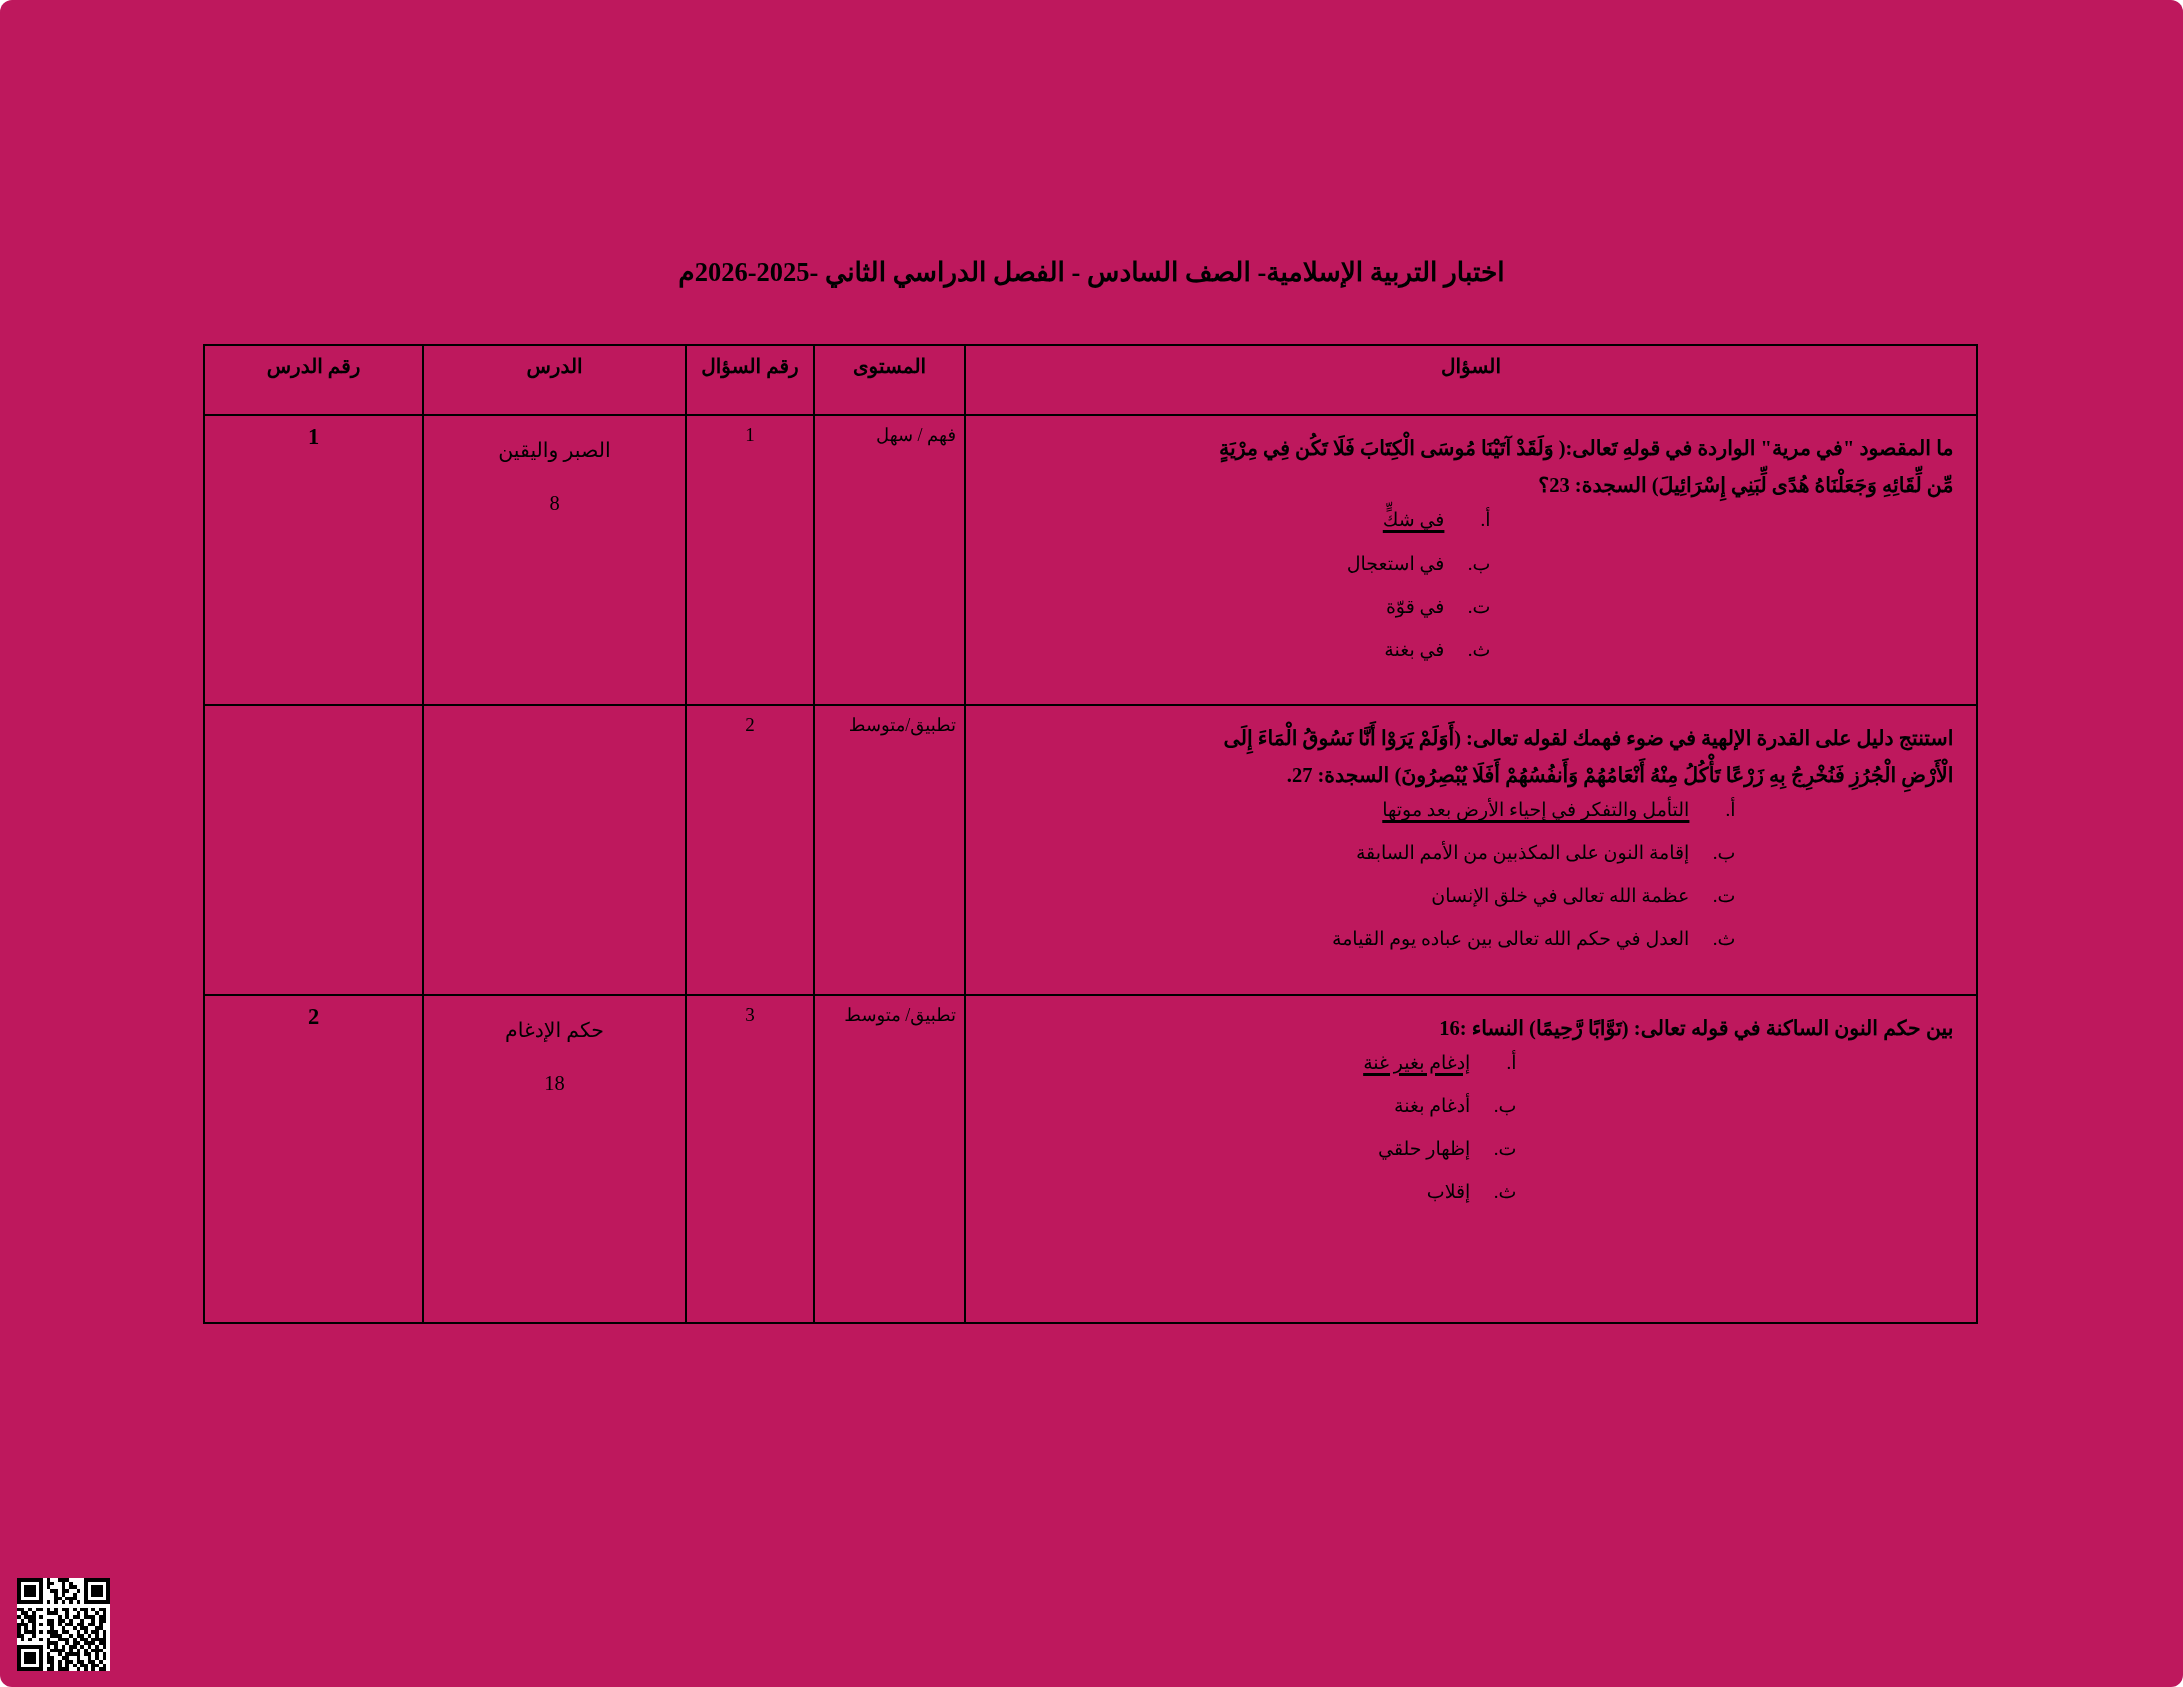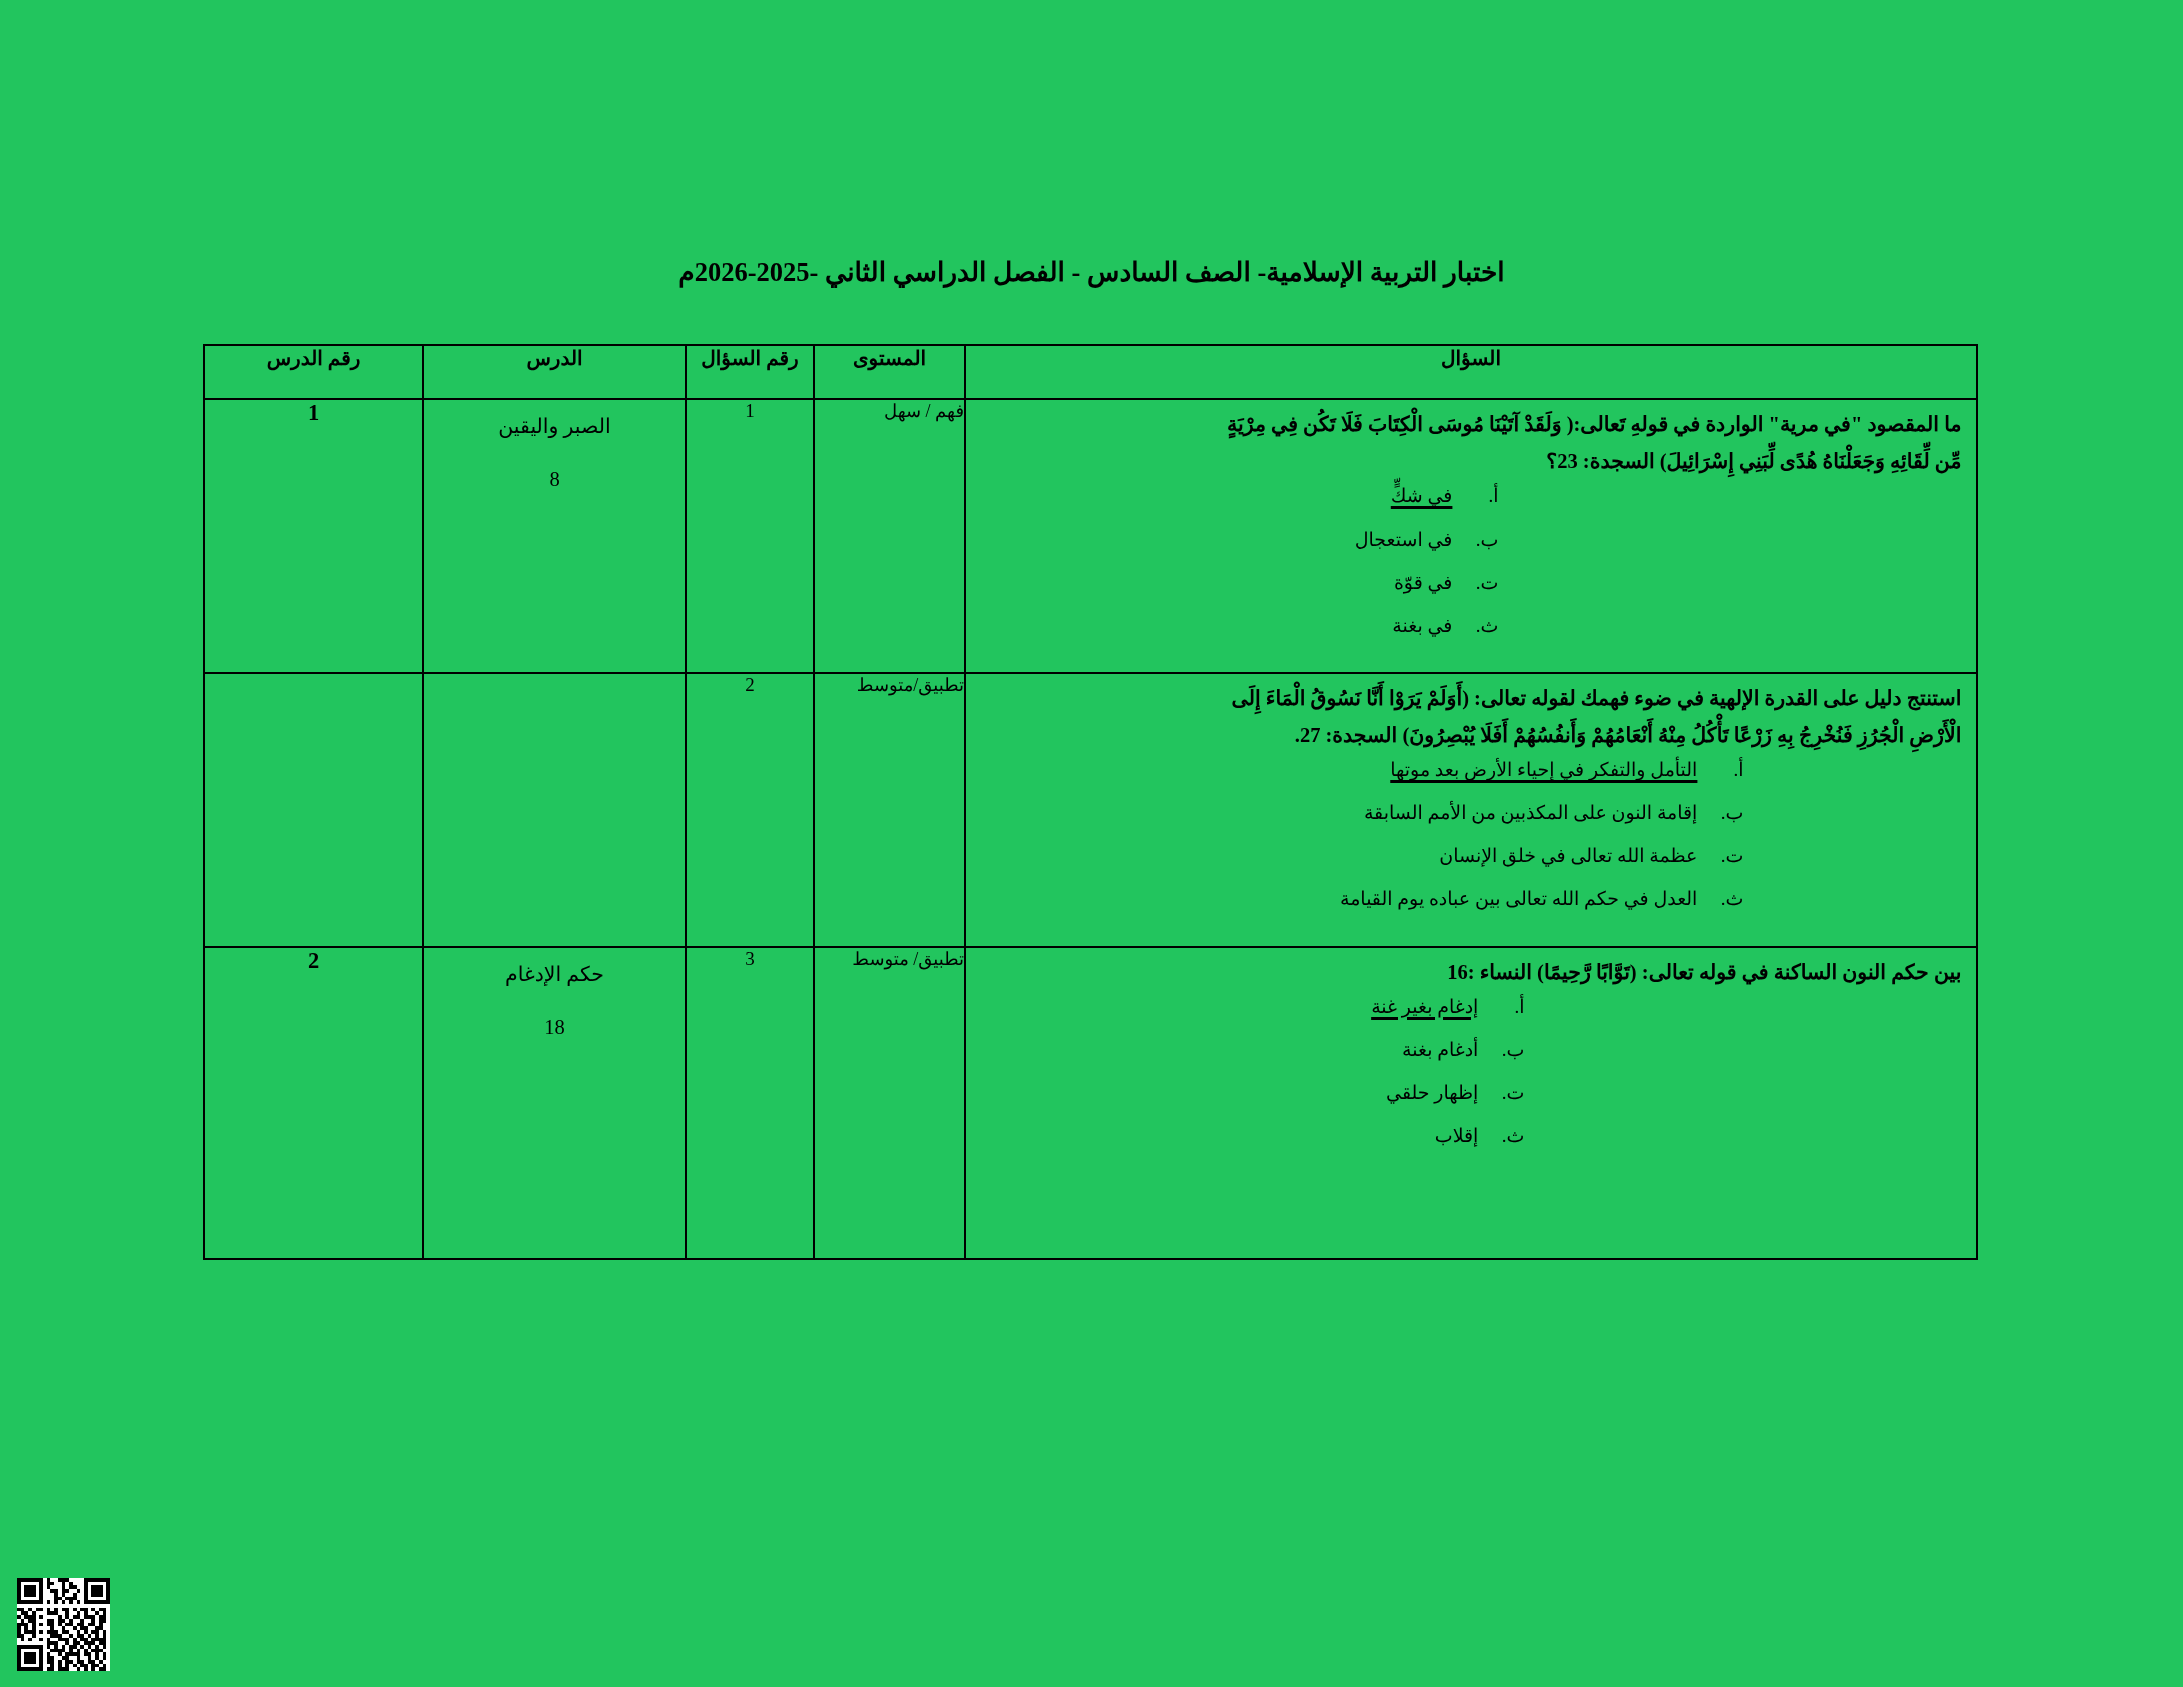--- a/index.html
+++ b/index.html
@@ -13,21 +13,22 @@
     height: 1687px;
     position: relative;
     font-family: "Liberation Serif", "DejaVu Serif", serif;
     color: #000000;
     overflow: hidden;
   }
 
   .page {
     position: absolute;
     inset: 0;
-    background: #22c55e;
+    background: #be185d;
+    border-radius: 12px;
   }
 
   
   .doc-title {
     position: absolute;
     top: 255px;
     left: 0;
     width: 2183px;
     text-align: center;
     font-size: 26.5px;
@@ -47,21 +48,21 @@
   table.exam-table {
     width: 1773px;
     border-collapse: collapse;
     direction: rtl;
     table-layout: fixed;
   }
   table.exam-table th,
   table.exam-table td {
     border: 2px solid #000000;
     vertical-align: top;
-    padding: 0;
+    padding: 8px;
   }
 
   
   col.c-question { width: 1012px; }
   col.c-level    { width: 151px; }
   col.c-qnum     { width: 128px; }
   col.c-lesson   { width: 263px; }
   col.c-lnum     { width: 219px; }
 
   thead th {

